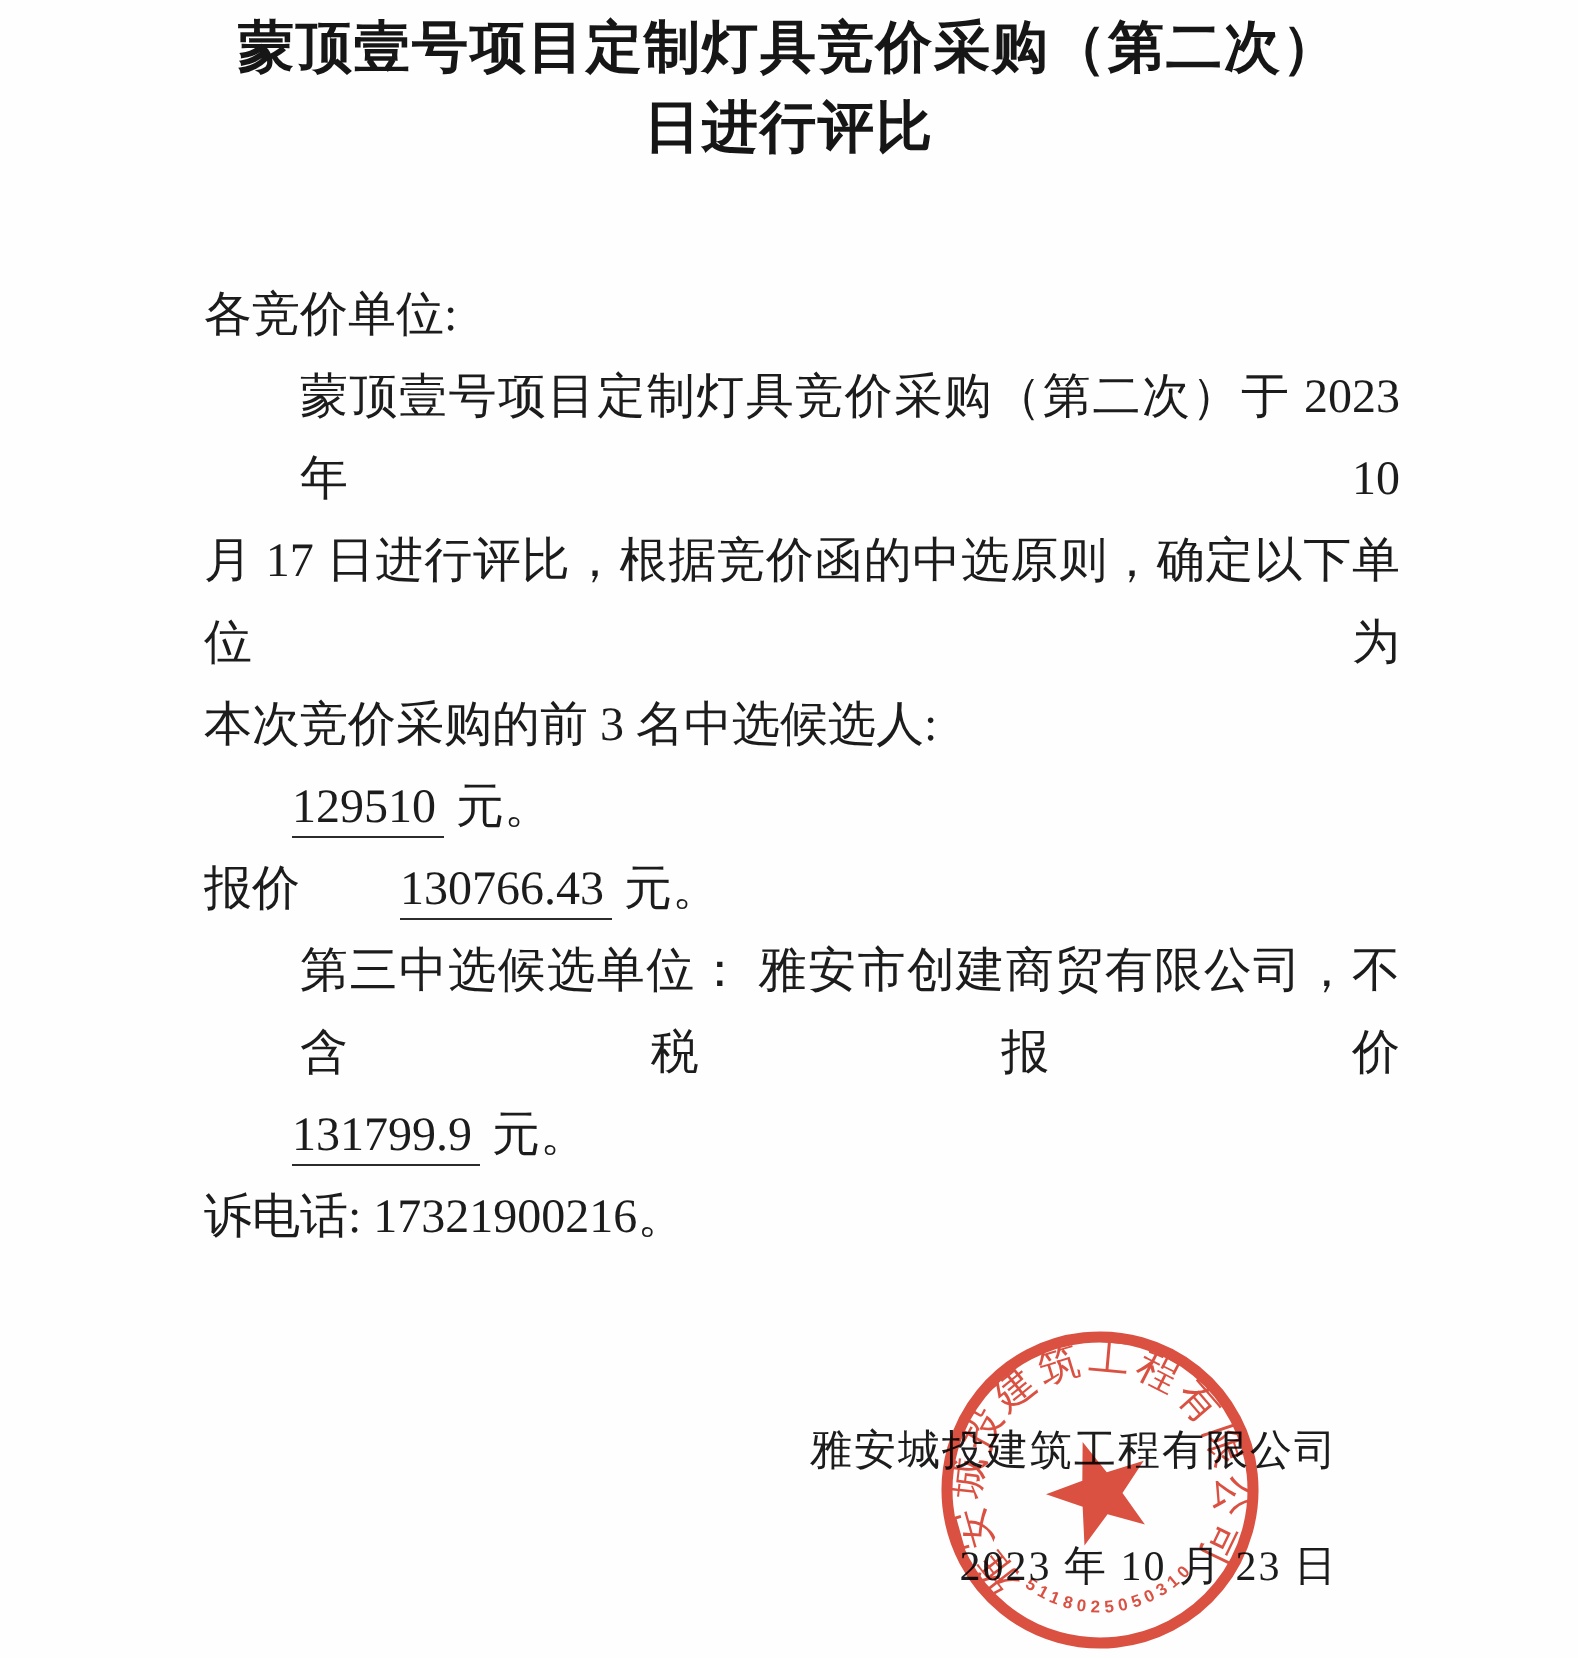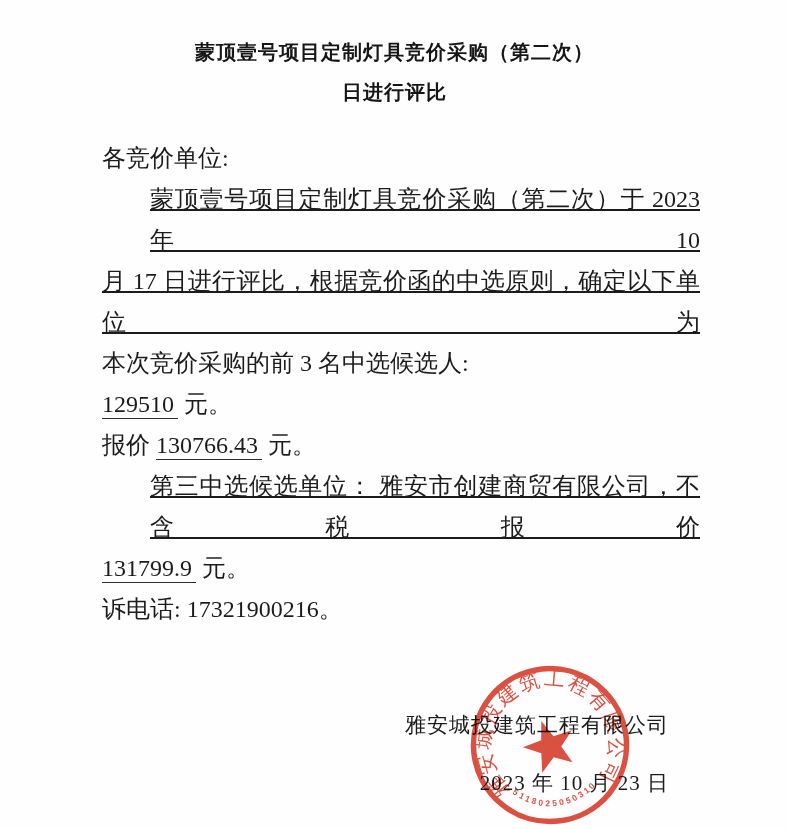--- a/index.html
+++ b/index.html
@@ -8,47 +8,48 @@
     width: 789px;
     height: 829px;
     margin: 0 auto;
     background: #fefefe;
     overflow: hidden;
     color: #1f1f1f;
     font-family: "Liberation Serif", "DejaVu Serif", serif;
   }
   .doc-title {
     position: absolute;
-    top: 32px;
+    top: 4px;
     left: 0;
     right: 0;
     text-align: center;
     font-family: "Liberation Sans", "DejaVu Sans", sans-serif;
     font-weight: bold;
-    font-size: 20px;
+    font-size: 28px;
     line-height: 40px;
     color: #161616;
     letter-spacing: 1px;
   }
   .body-text {
     position: absolute;
     top: 138px;
     left: 102px;
     width: 598px;
     font-size: 24px;
     line-height: 41px;
     color: #1c1c1c;
   }
   .line { white-space: nowrap; }
   .line.ind { padding-left: 2em; }
-  .line.just { white-space: normal; text-align: justify; text-align-last: justify; text-decoration: underline; }
+  .line.just { white-space: normal; text-align: justify; text-align-last: justify; }
   .u {
     border-bottom: 1.5px solid #2b2b2b;
     padding-bottom: 1px;
     padding-right: 4px;
+    margin-left: 44px;
   }
   .signature {
     position: absolute;
     top: 712px;
     right: 120px;
     text-align: right;
     font-size: 21px;
     color: #1c1c1c;
     z-index: 1;
   }

